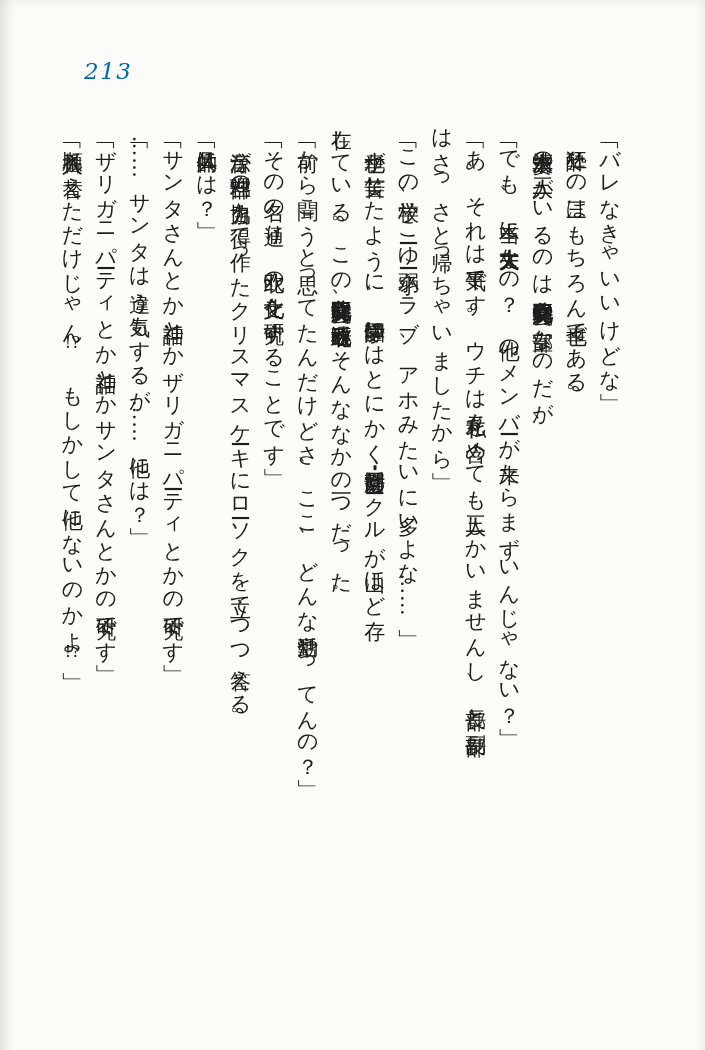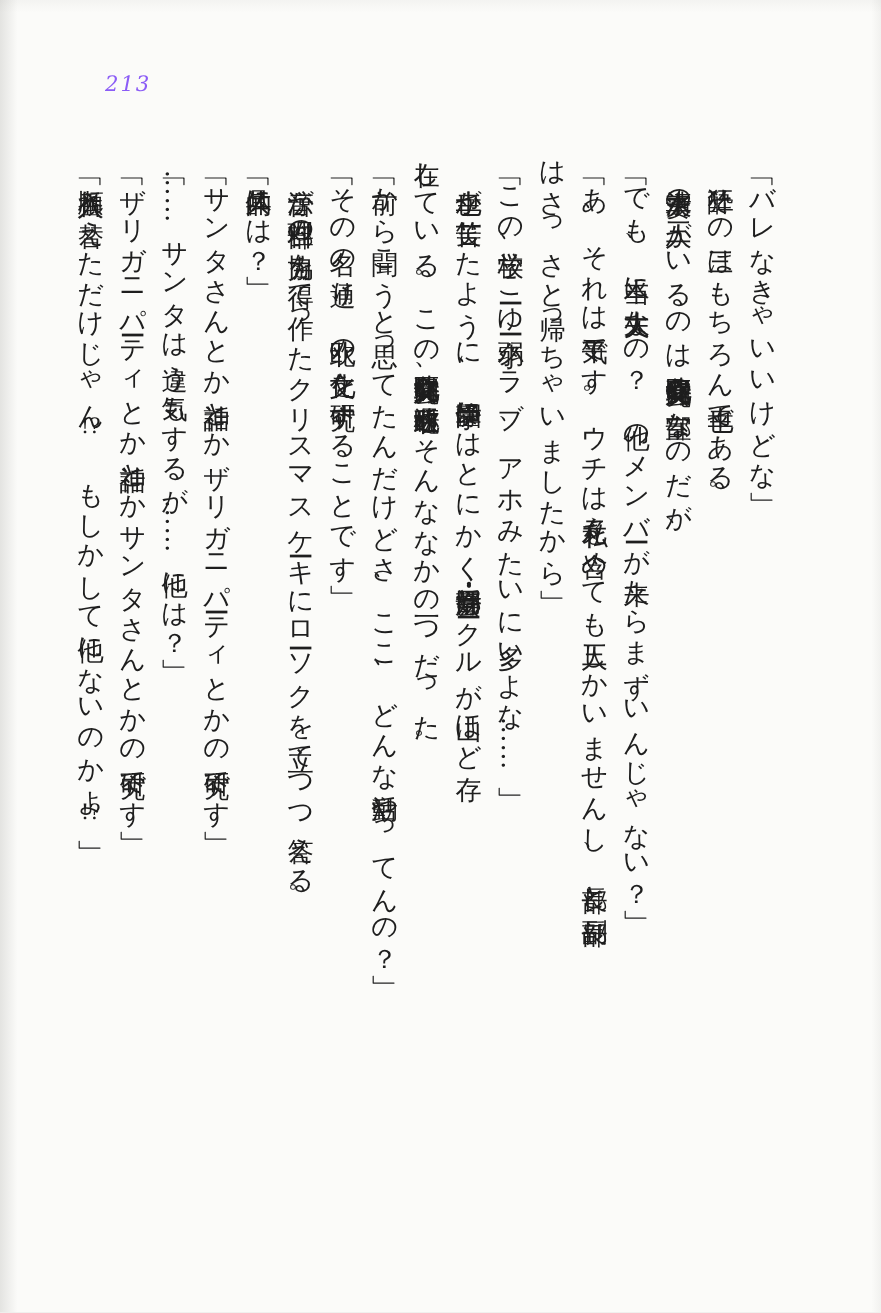--- a/index.html
+++ b/index.html
@@ -24,23 +24,23 @@
     background:
       linear-gradient(to right, rgba(120,120,115,0.18) 0px, rgba(120,120,115,0.0) 14px),
       linear-gradient(to left, rgba(120,120,115,0.08) 0px, rgba(120,120,115,0.0) 8px),
       linear-gradient(to bottom, rgba(120,120,115,0.06) 0px, rgba(120,120,115,0.0) 10px);
   }
   .page-number {
     position: absolute;
     top: 58px;
     left: 84px;
     font-style: italic;
-    font-size: 17px;
+    font-size: 23px;
     letter-spacing: 1.5px;
-    color: #8b5cf6;
+    color: #0369a1;
   }
   .text-block {
     position: absolute;
     top: 114px;
     right: 79px;
     height: 844px;
     writing-mode: vertical-rl;
     -webkit-writing-mode: vertical-rl;
     text-orientation: mixed;
     font-size: 21px;

